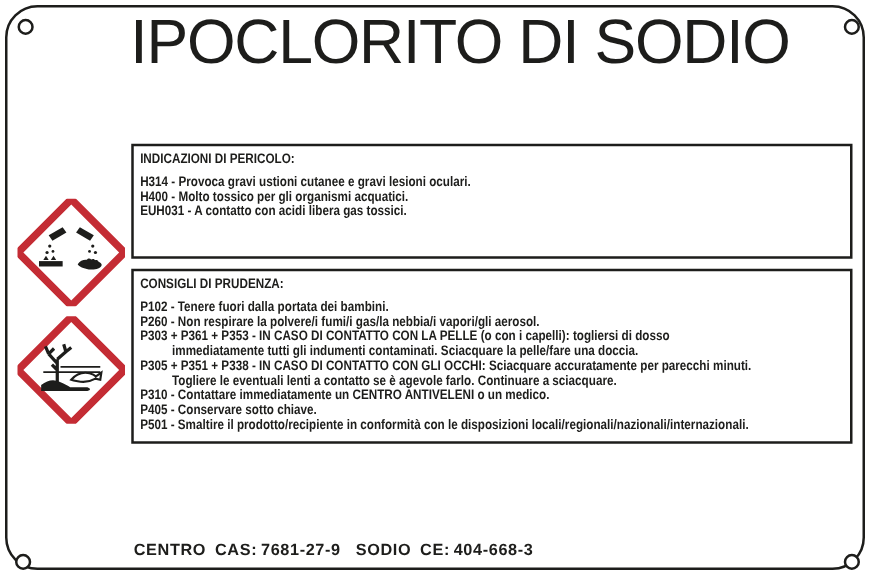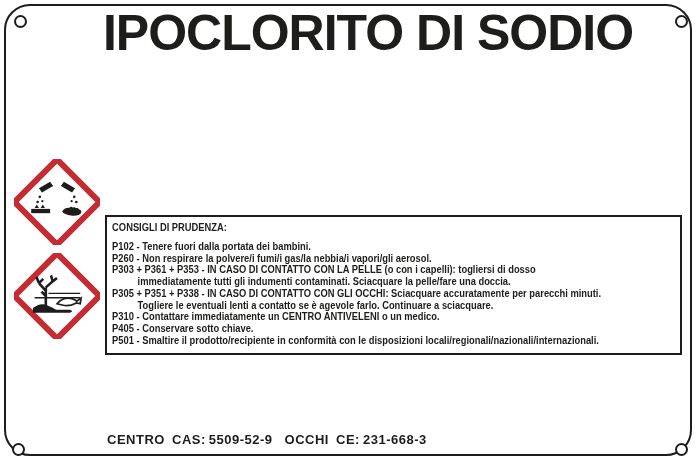--- a/index.html
+++ b/index.html
@@ -8,21 +8,21 @@
   .sign{position:absolute;inset:0;background:#ffffff;}
   .frame{position:absolute;left:4px;top:4px;width:688px;height:452px;
          border:2px solid #1d1d1b;border-radius:26px;box-sizing:border-box;}
   .hole{position:absolute;width:9px;height:9px;border:2px solid #1d1d1b;
         border-radius:50%;background:#fff;box-sizing:content-box;}
   .hole.tl{left:14px;top:15px}
   .hole.tr{left:675px;top:15px}
   .hole.bl{left:12px;top:443px}
   .hole.br{left:675px;top:443px}
   .title{position:absolute;left:0;right:0;top:7px;margin:0;text-align:center;
-         font-size:50px;line-height:52px;font-weight:bold;letter-spacing:-1px;
+         font-size:50px;line-height:52px;font-weight:normal;letter-spacing:-1px;
          white-space:nowrap;color:#1d1d1b;padding-left:36px;}
   .pictos{position:absolute;left:14px;top:159px;width:86px;}
   .picto{width:86px;height:86px;display:block;}
   .picto + .picto{margin-top:8px;}
   .box{position:absolute;left:105px;width:577px;border:2px solid #1d1d1b;
        box-sizing:border-box;background:#fff;overflow:hidden;}
   .box.hazard{top:115px;height:92px;}
   .box.precaution{top:215px;height:140px;}
   .box-content{padding:4px 0 0 6px;font-size:11px;font-weight:bold;
                transform:scaleX(0.85);transform-origin:0 0;width:117%;}
@@ -71,32 +71,40 @@
       <g stroke="#1d1d1b" fill="none">
         <line x1="40" y1="47" x2="77" y2="47" stroke-width="1.6"></line>
         <line x1="24" y1="52" x2="77" y2="52" stroke-width="1.6"></line>
         <path d="M37,62 L37,40 M37,44 L29,35 M29,35 L26,28 M29,35 L34,30 M37,40 L45,33 M45,33 L43,26 M45,33 L50,29 M37,50 L32,45" stroke-width="3"></path>
       </g>
       <path d="M22,64 q9,-7 17,-3 q7,3 10,5 l16,0 q5,2 0,3.5 l-43,0 z" fill="#1d1d1b"></path>
       <path d="M50,59 q7,-8 17,-6 q4,1 6,3 l5,-3.5 l-1,6.5 l-4.5,-1 q-8,4.5 -16.5,2.5 q-4.5,-1 -6,-1.5 z" fill="#ffffff" stroke="#1d1d1b" stroke-width="2"></path>
     </svg>
   </div>
 
+  <div class="box hazard">
+    <div class="box-content">
+      <div class="box-header">INDICAZIONI DI PERICOLO:</div>
+      <div class="hline">H314 - Provoca gravi ustioni cutanee e gravi lesioni oculari.</div>
+      <div class="hline">H400 - Molto tossico per gli organismi acquatici.</div>
+      <div class="hline">EUH031 - A contatto con acidi libera gas tossici.</div>
+    </div>
+  </div>
 
   <div class="box precaution">
     <div class="box-content">
       <div class="box-header">CONSIGLI DI PRUDENZA:</div>
       <div class="hline">P102 - Tenere fuori dalla portata dei bambini.</div>
       <div class="hline">P260 - Non respirare la polvere/i fumi/i gas/la nebbia/i vapori/gli aerosol.</div>
       <div class="hline">P303 + P361 + P353 - IN CASO DI CONTATTO CON LA PELLE (o con i capelli): togliersi di dosso</div>
       <div class="hline indent">immediatamente tutti gli indumenti contaminati. Sciacquare la pelle/fare una doccia.</div>
       <div class="hline">P305 + P351 + P338 - IN CASO DI CONTATTO CON GLI OCCHI: Sciacquare accuratamente per parecchi minuti.</div>
       <div class="hline indent">Togliere le eventuali lenti a contatto se è agevole farlo. Continuare a sciacquare.</div>
       <div class="hline">P310 - Contattare immediatamente un CENTRO ANTIVELENI o un medico.</div>
       <div class="hline">P405 - Conservare sotto chiave.</div>
       <div class="hline">P501 - Smaltire il prodotto/recipiente in conformità con le disposizioni locali/regionali/nazionali/internazionali.</div>
     </div>
   </div>
 
   <div class="footer">
-    <span>CENTRO CAS:</span><span class="val">5509-52-9</span><span class="gap">OCCHI CE:</span><span class="val">231-668-3</span>
+    <span>CENTRO CAS:</span><span class="val">7681-27-9</span><span class="gap">SODIO CE:</span><span class="val">404-668-3</span>
   </div>
 </div>
 
 </body></html>

